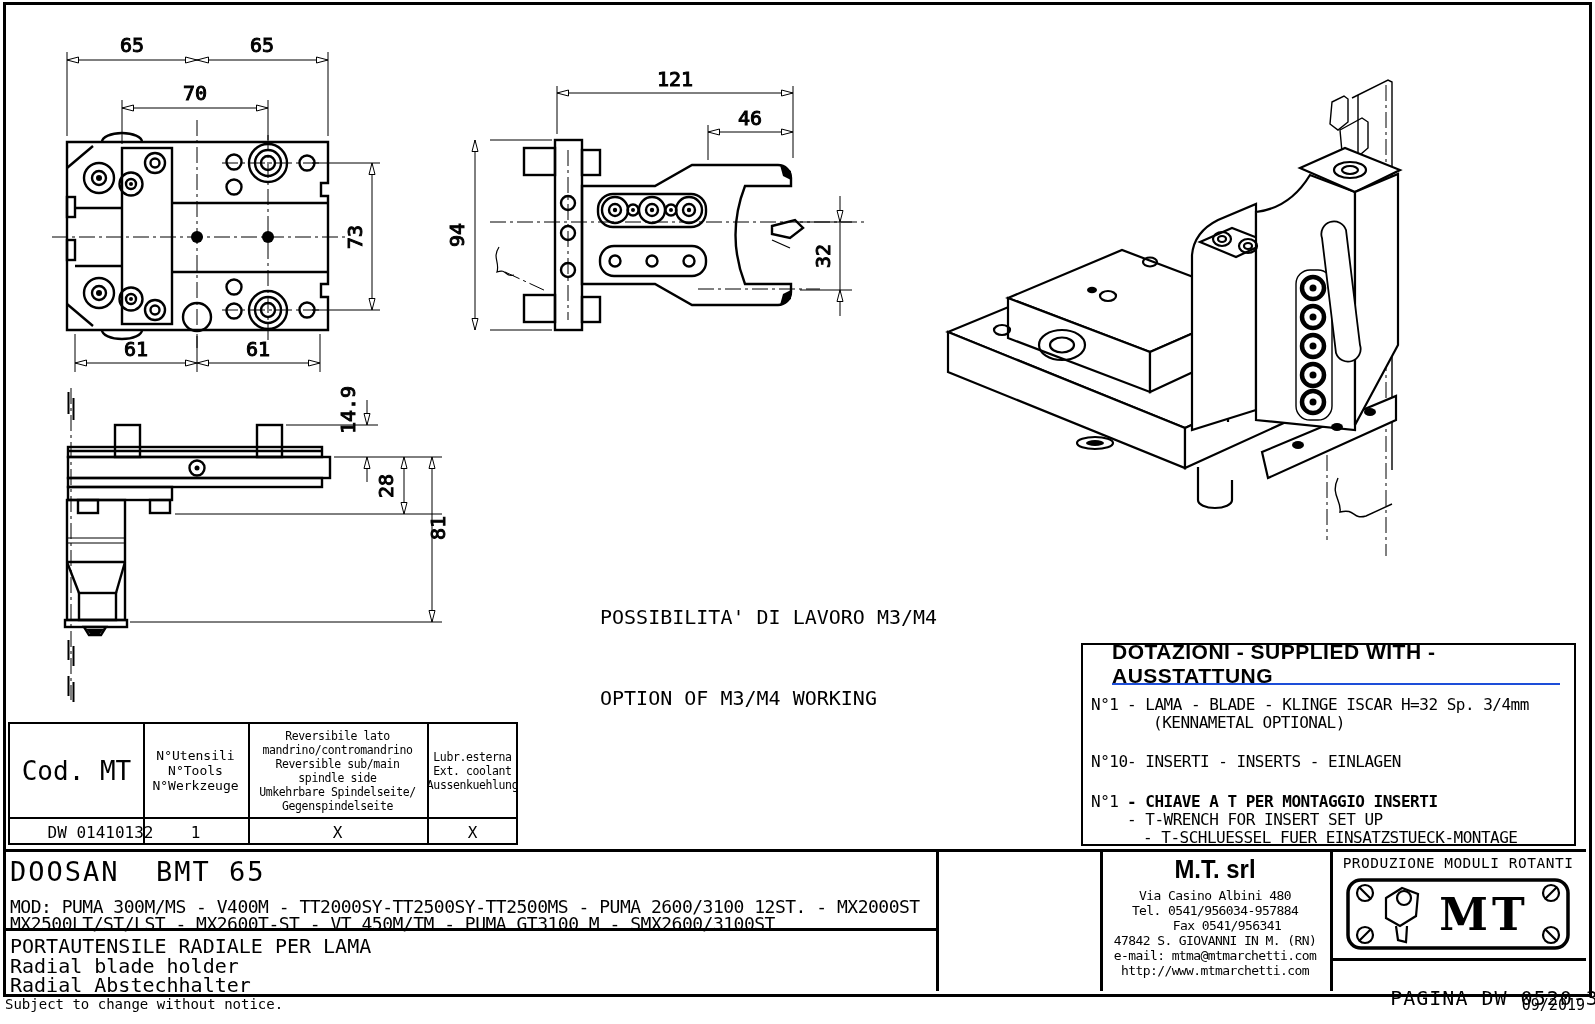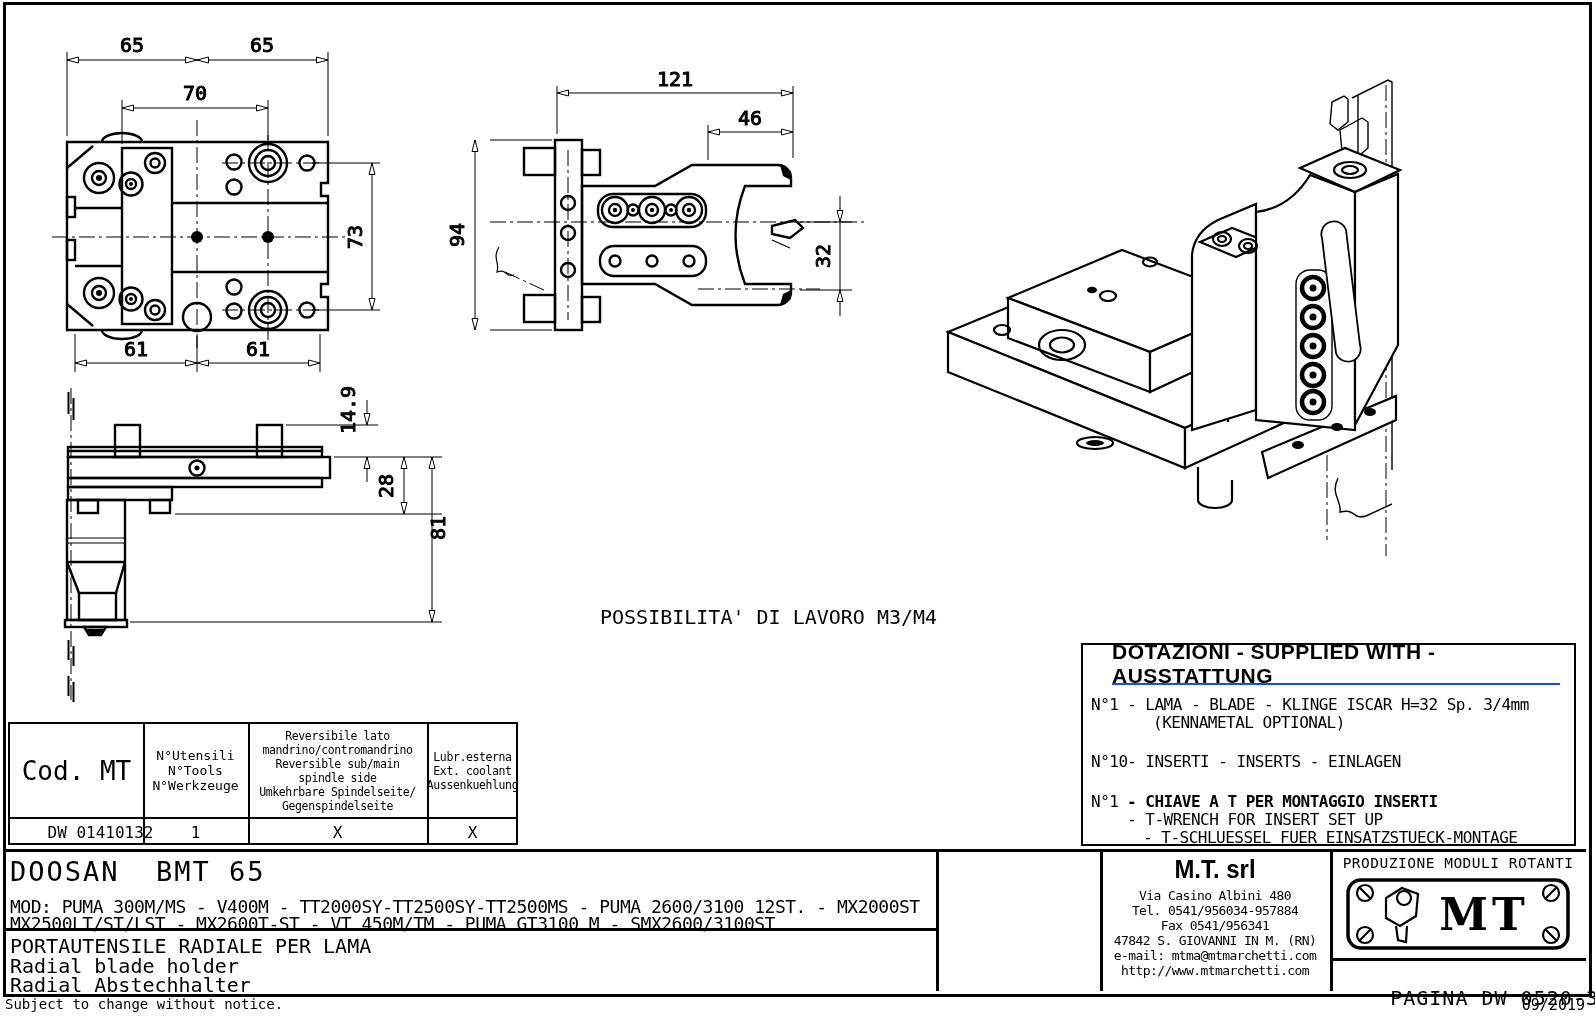--- a/index.html
+++ b/index.html
@@ -326,20 +326,21 @@
       <ellipse cx="1298" cy="445" rx="6" ry="4"></ellipse>
       <ellipse cx="1337" cy="427" rx="6" ry="4"></ellipse>
       <ellipse cx="1370" cy="412" rx="6" ry="4"></ellipse>
       <ellipse cx="1095" cy="443" rx="9" ry="3"></ellipse>
     </g>
   </g>
 </svg>
 
 <div id="note" class="abs">
   <div>POSSIBILITA' DI LAVORO M3/M4</div>
+  <div>OPTION OF M3/M4 WORKING</div>
 </div>
 
 <div id="spec" class="abs">
   <div class="spec-col" style="left:133px;"></div>
   <div class="spec-col" style="left:238px;"></div>
   <div class="spec-col" style="left:417px;"></div>
   <div class="spec-hrow"></div>
   <div class="hcell" style="left:0;width:133px;font-size:26px;">Cod. MT</div>
   <div class="hcell" style="left:135px;width:101px;font-size:13px;line-height:15px;">N°Utensili
 N°Tools
@@ -382,21 +383,21 @@
   <div id="model">DOOSAN  BMT 65</div>
   <div class="modline" style="top:44px;">MOD: PUMA 300M/MS - V400M - TT2000SY-TT2500SY-TT2500MS - PUMA 2600/3100 12ST. - MX2000ST</div>
   <div class="modline" style="top:61px;">MX2500LT/ST/LST - MX2600T-ST - VT 450M/TM - PUMA GT3100 M - SMX2600/3100ST</div>
   <div class="desc" style="top:82px;">PORTAUTENSILE RADIALE PER LAMA</div>
   <div class="desc" style="top:102px;">Radial blade holder</div>
   <div class="desc" style="top:121px;">Radial Abstechhalter</div>
 
   <div class="mtcell" id="mtname">M.T. srl</div>
   <div class="mtcell mtaddr" style="top:36px;">Via Casino Albini 480</div>
   <div class="mtcell mtaddr" style="top:51px;">Tel. 0541/956034-957884</div>
-  <div class="mtcell mtaddr" style="top:66px;">Fax 0541/956341</div>
+  <div class="mtcell mtaddr" style="top:66px;padding-left:12px;">Fax 0541/956341</div>
   <div class="mtcell mtaddr" style="top:81px;">47842 S. GIOVANNI IN M. (RN)</div>
   <div class="mtcell mtaddr" style="top:96px;">e-mail: mtma@mtmarchetti.com</div>
   <div class="mtcell mtaddr" style="top:111px;">http://www.mtmarchetti.com</div>
 
   <div id="prodlbl">PRODUZIONE MODULI ROTANTI</div>
   <svg class="abs" style="left:1338px;top:24px;" width="228" height="76" viewBox="0 0 228 76">
     <rect x="4" y="4" width="220" height="68" rx="13" fill="none" stroke="#000" stroke-width="3.5"></rect>
     <g stroke="#000" stroke-width="2.2" fill="none">
       <circle cx="21" cy="17" r="8"></circle>
         <line x1="15.5" y1="11.5" x2="26.5" y2="22.5"></line>

